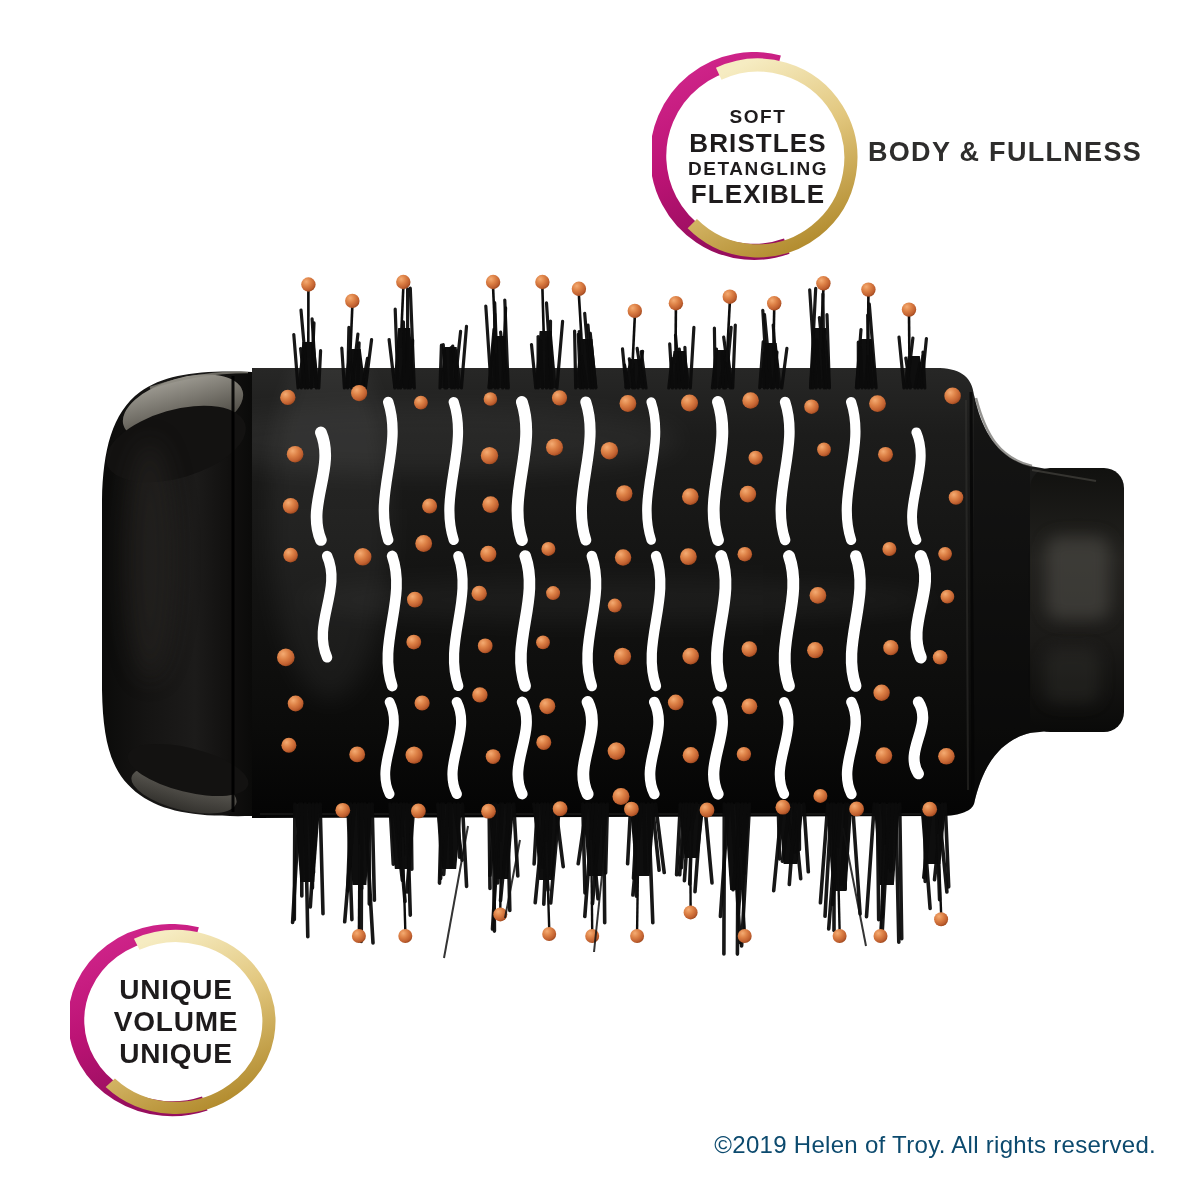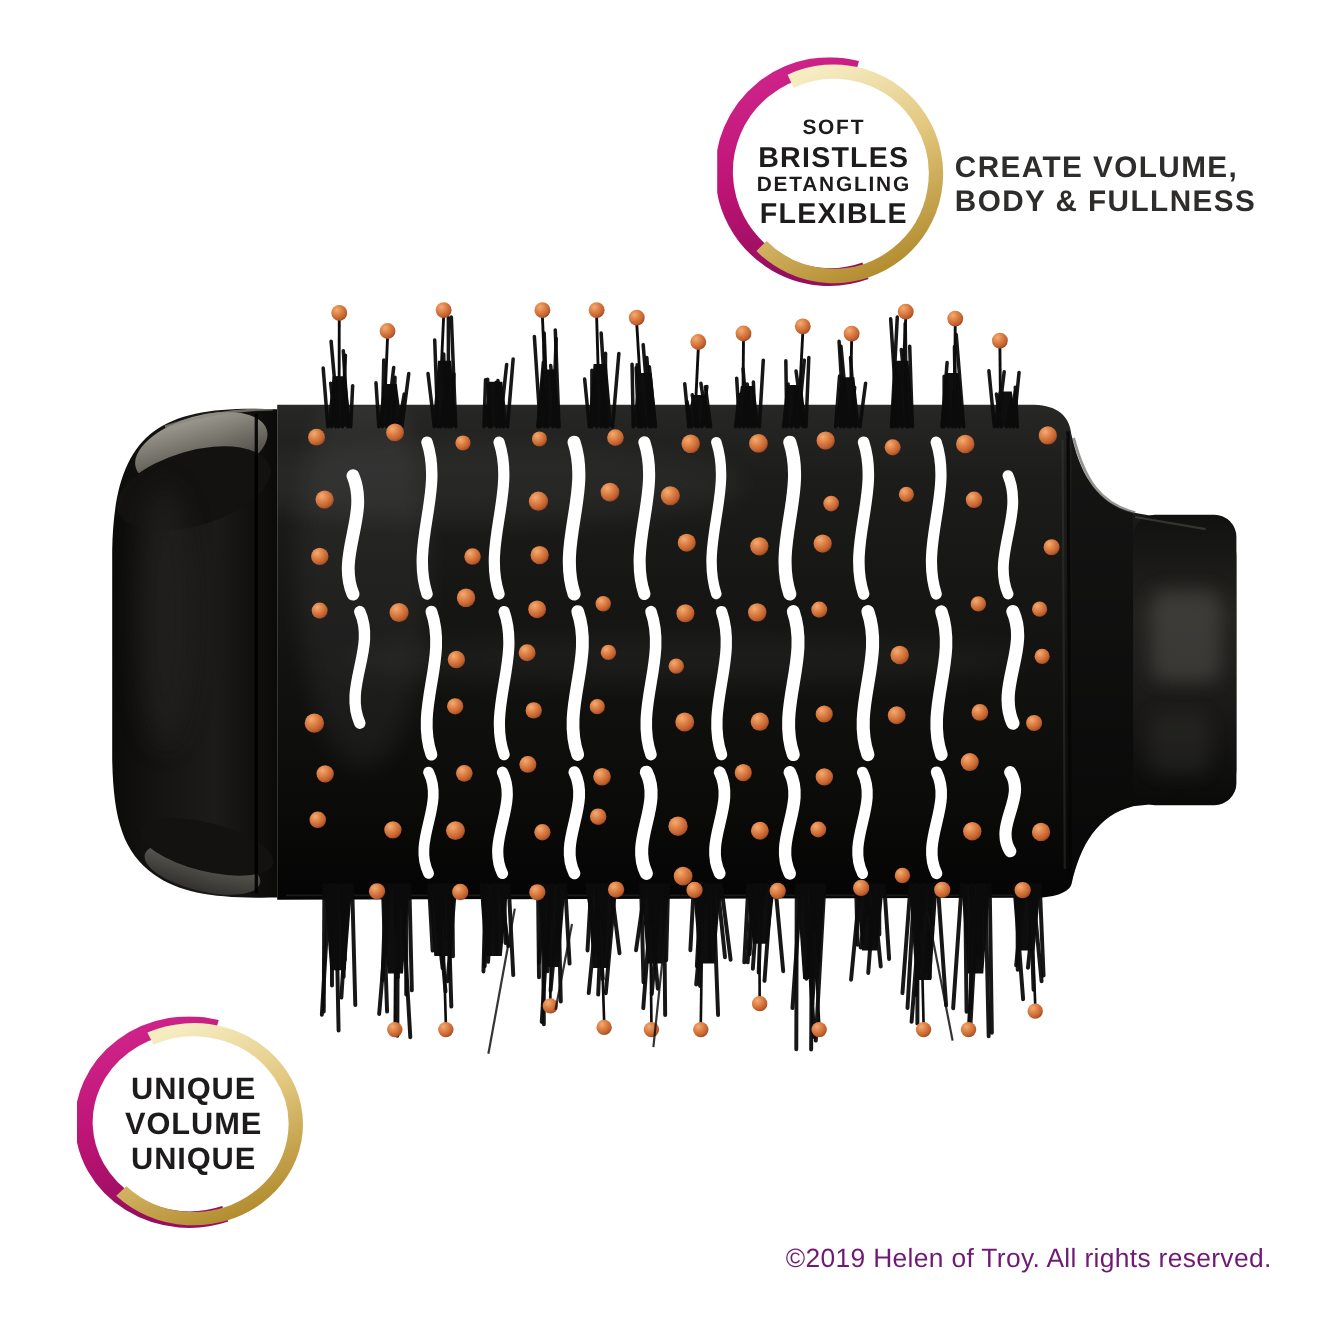--- a/index.html
+++ b/index.html
@@ -27,21 +27,21 @@
   .caption{
     position:absolute;font-weight:700;color:#2e2d2c;
     font-size:27px;letter-spacing:1.3px;line-height:1.15;white-space:nowrap;
   }
   .caption-volume{left:868px;top:137px}
   .caption-styling{left:284px;top:984px}
   .caption span{display:block}
 
   .footer{
     position:absolute;right:44px;top:1131px;
-    font-size:24px;color:#701a75;letter-spacing:0.3px;font-weight:400;
+    font-size:24px;color:#0c4a6e;letter-spacing:0.3px;font-weight:400;
     white-space:nowrap;
   }
 </style>
 </head>
 <body>
 
 <div class="stage">
 
   <svg class="product" viewBox="0 0 1200 1200" aria-hidden="true">
     <defs>
@@ -566,19 +566,18 @@
       <path d="M 66.1 21.6 A 92 92 0 1 1 39.9 170.0" fill="none" stroke="url(#goldGrad)" stroke-width="13"></path>
     </svg>
     <div class="badge-text">
       <span class="t">UNIQUE</span>
       <span class="t">VOLUME</span>
       <span class="t">UNIQUE</span>
     </div>
   </div>
 
   <div class="caption caption-volume">
-    <span>CREATE VOLUME,</span>
     <span>BODY &amp; FULLNESS</span>
   </div>
 
   <div class="footer">©2019 Helen of Troy. All rights reserved.</div>
 
 </div>
 
 </body></html>

